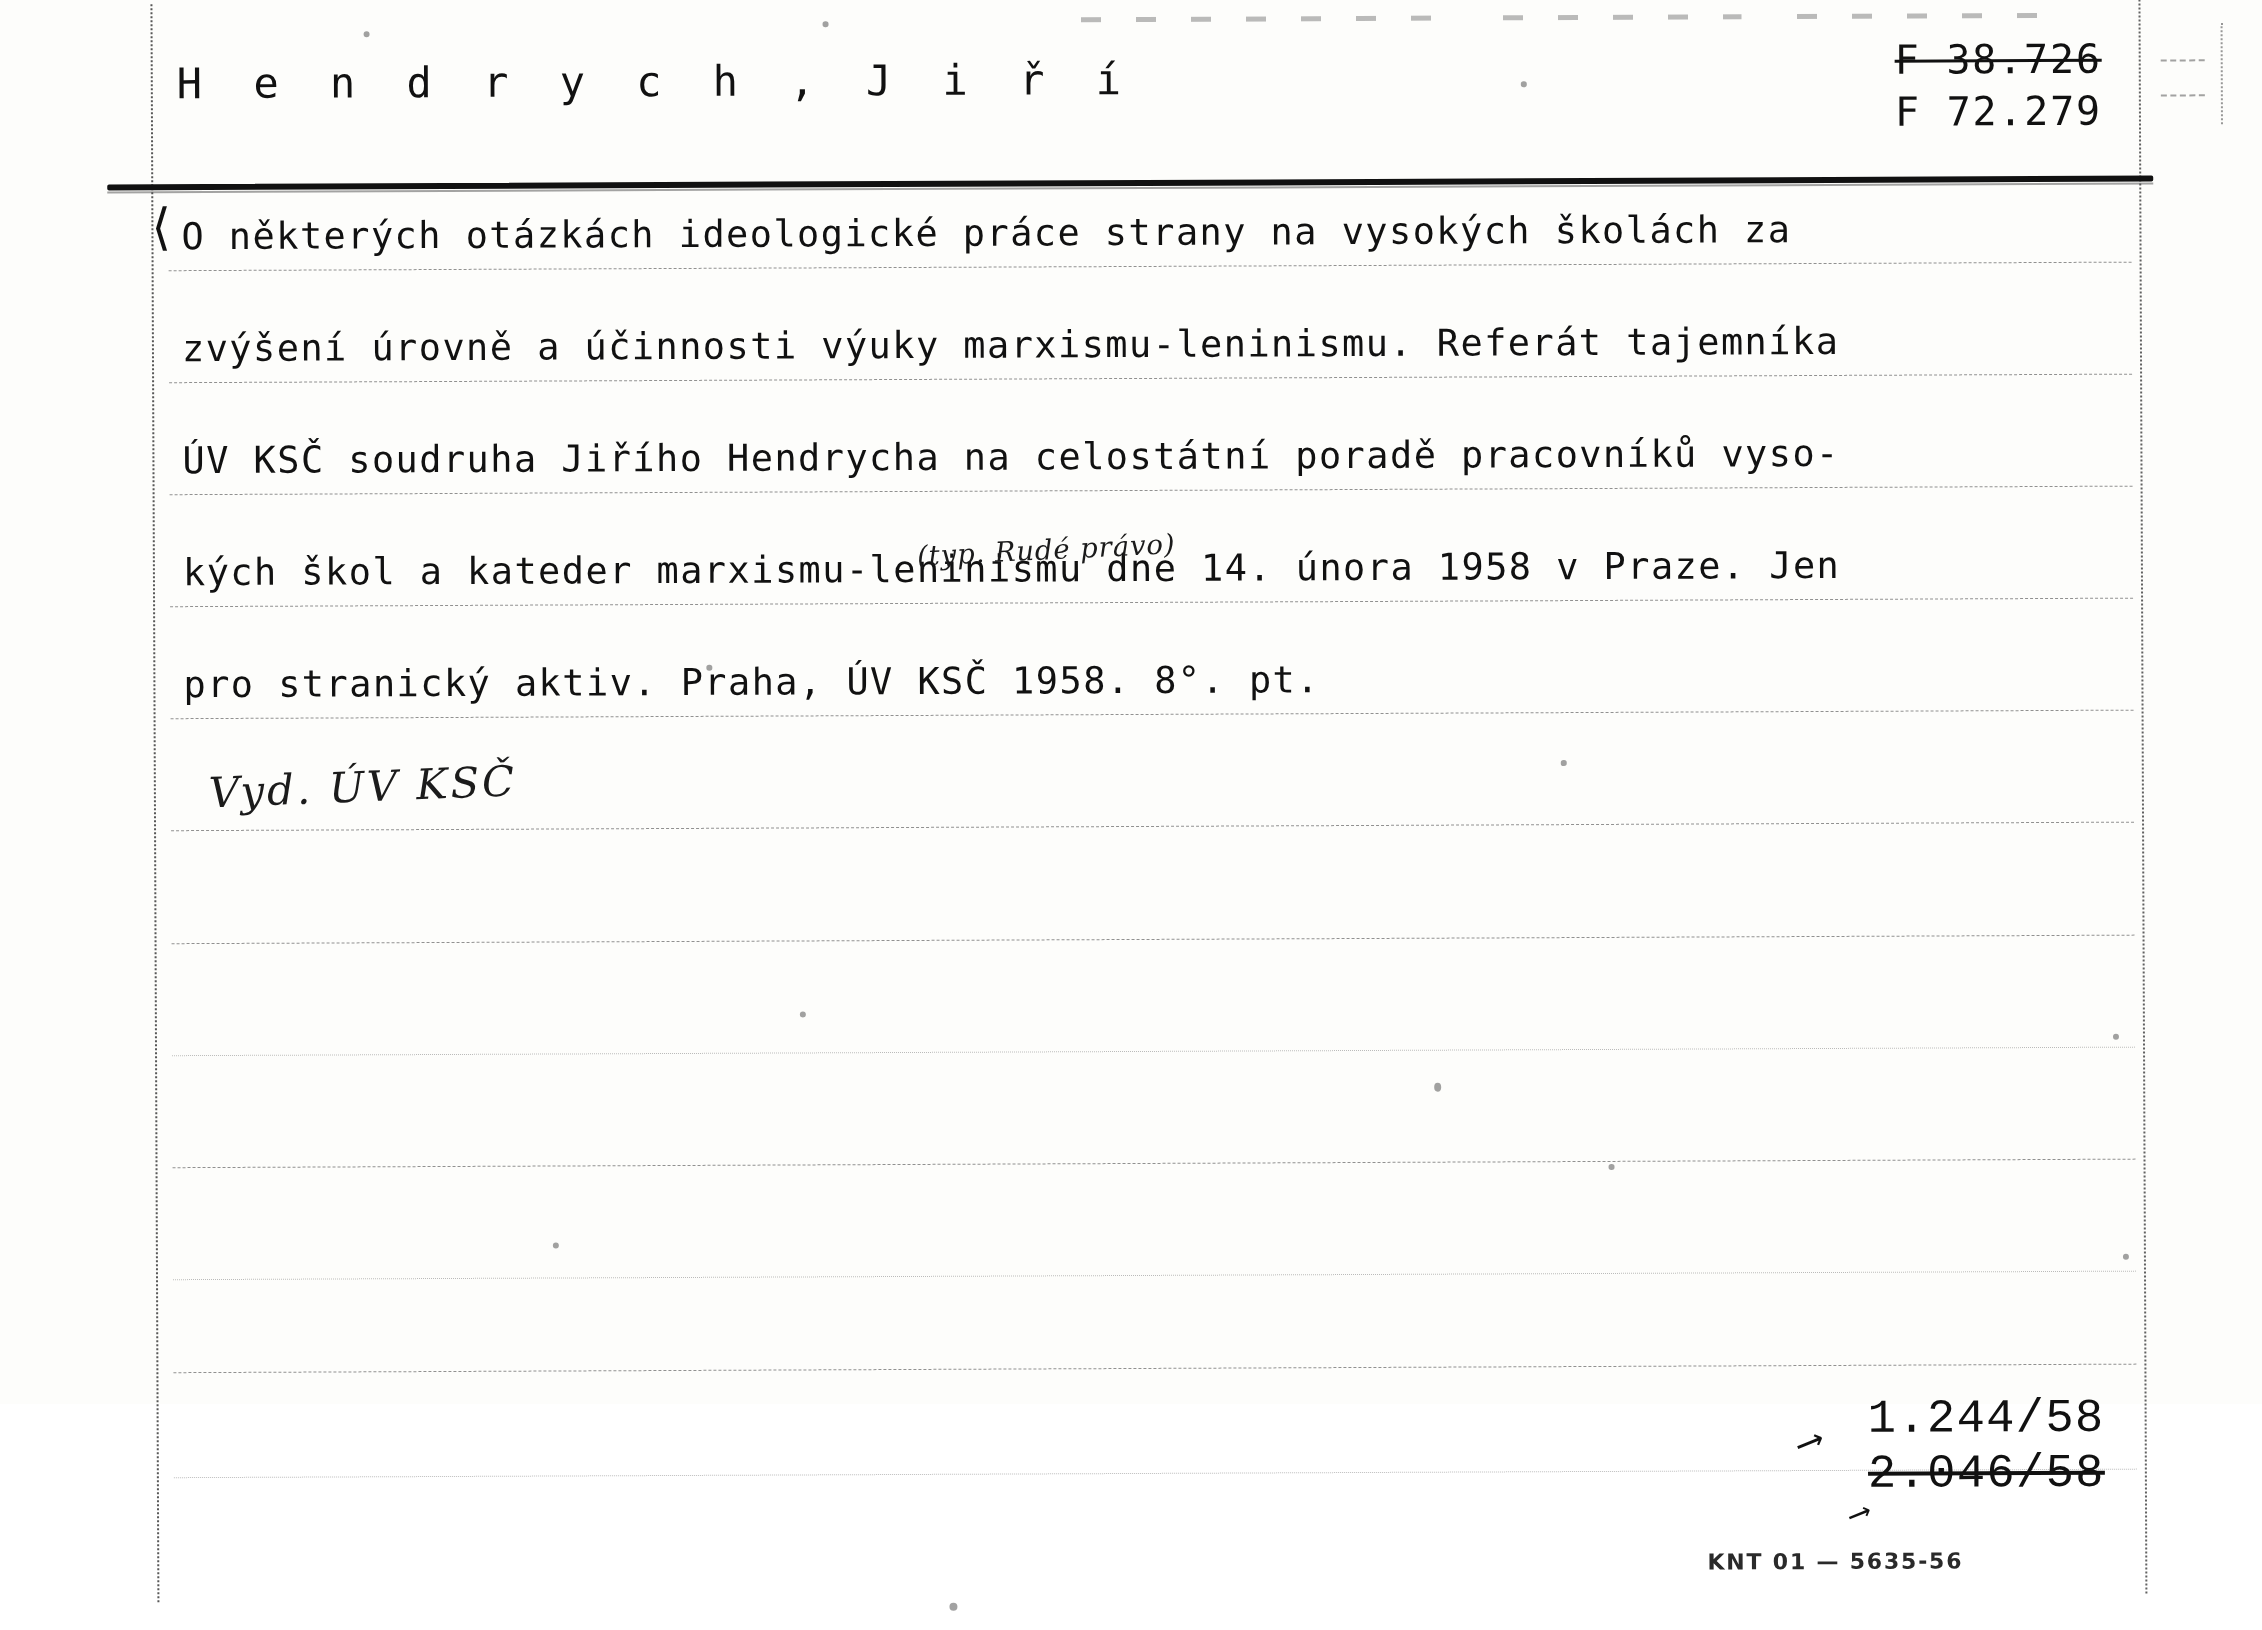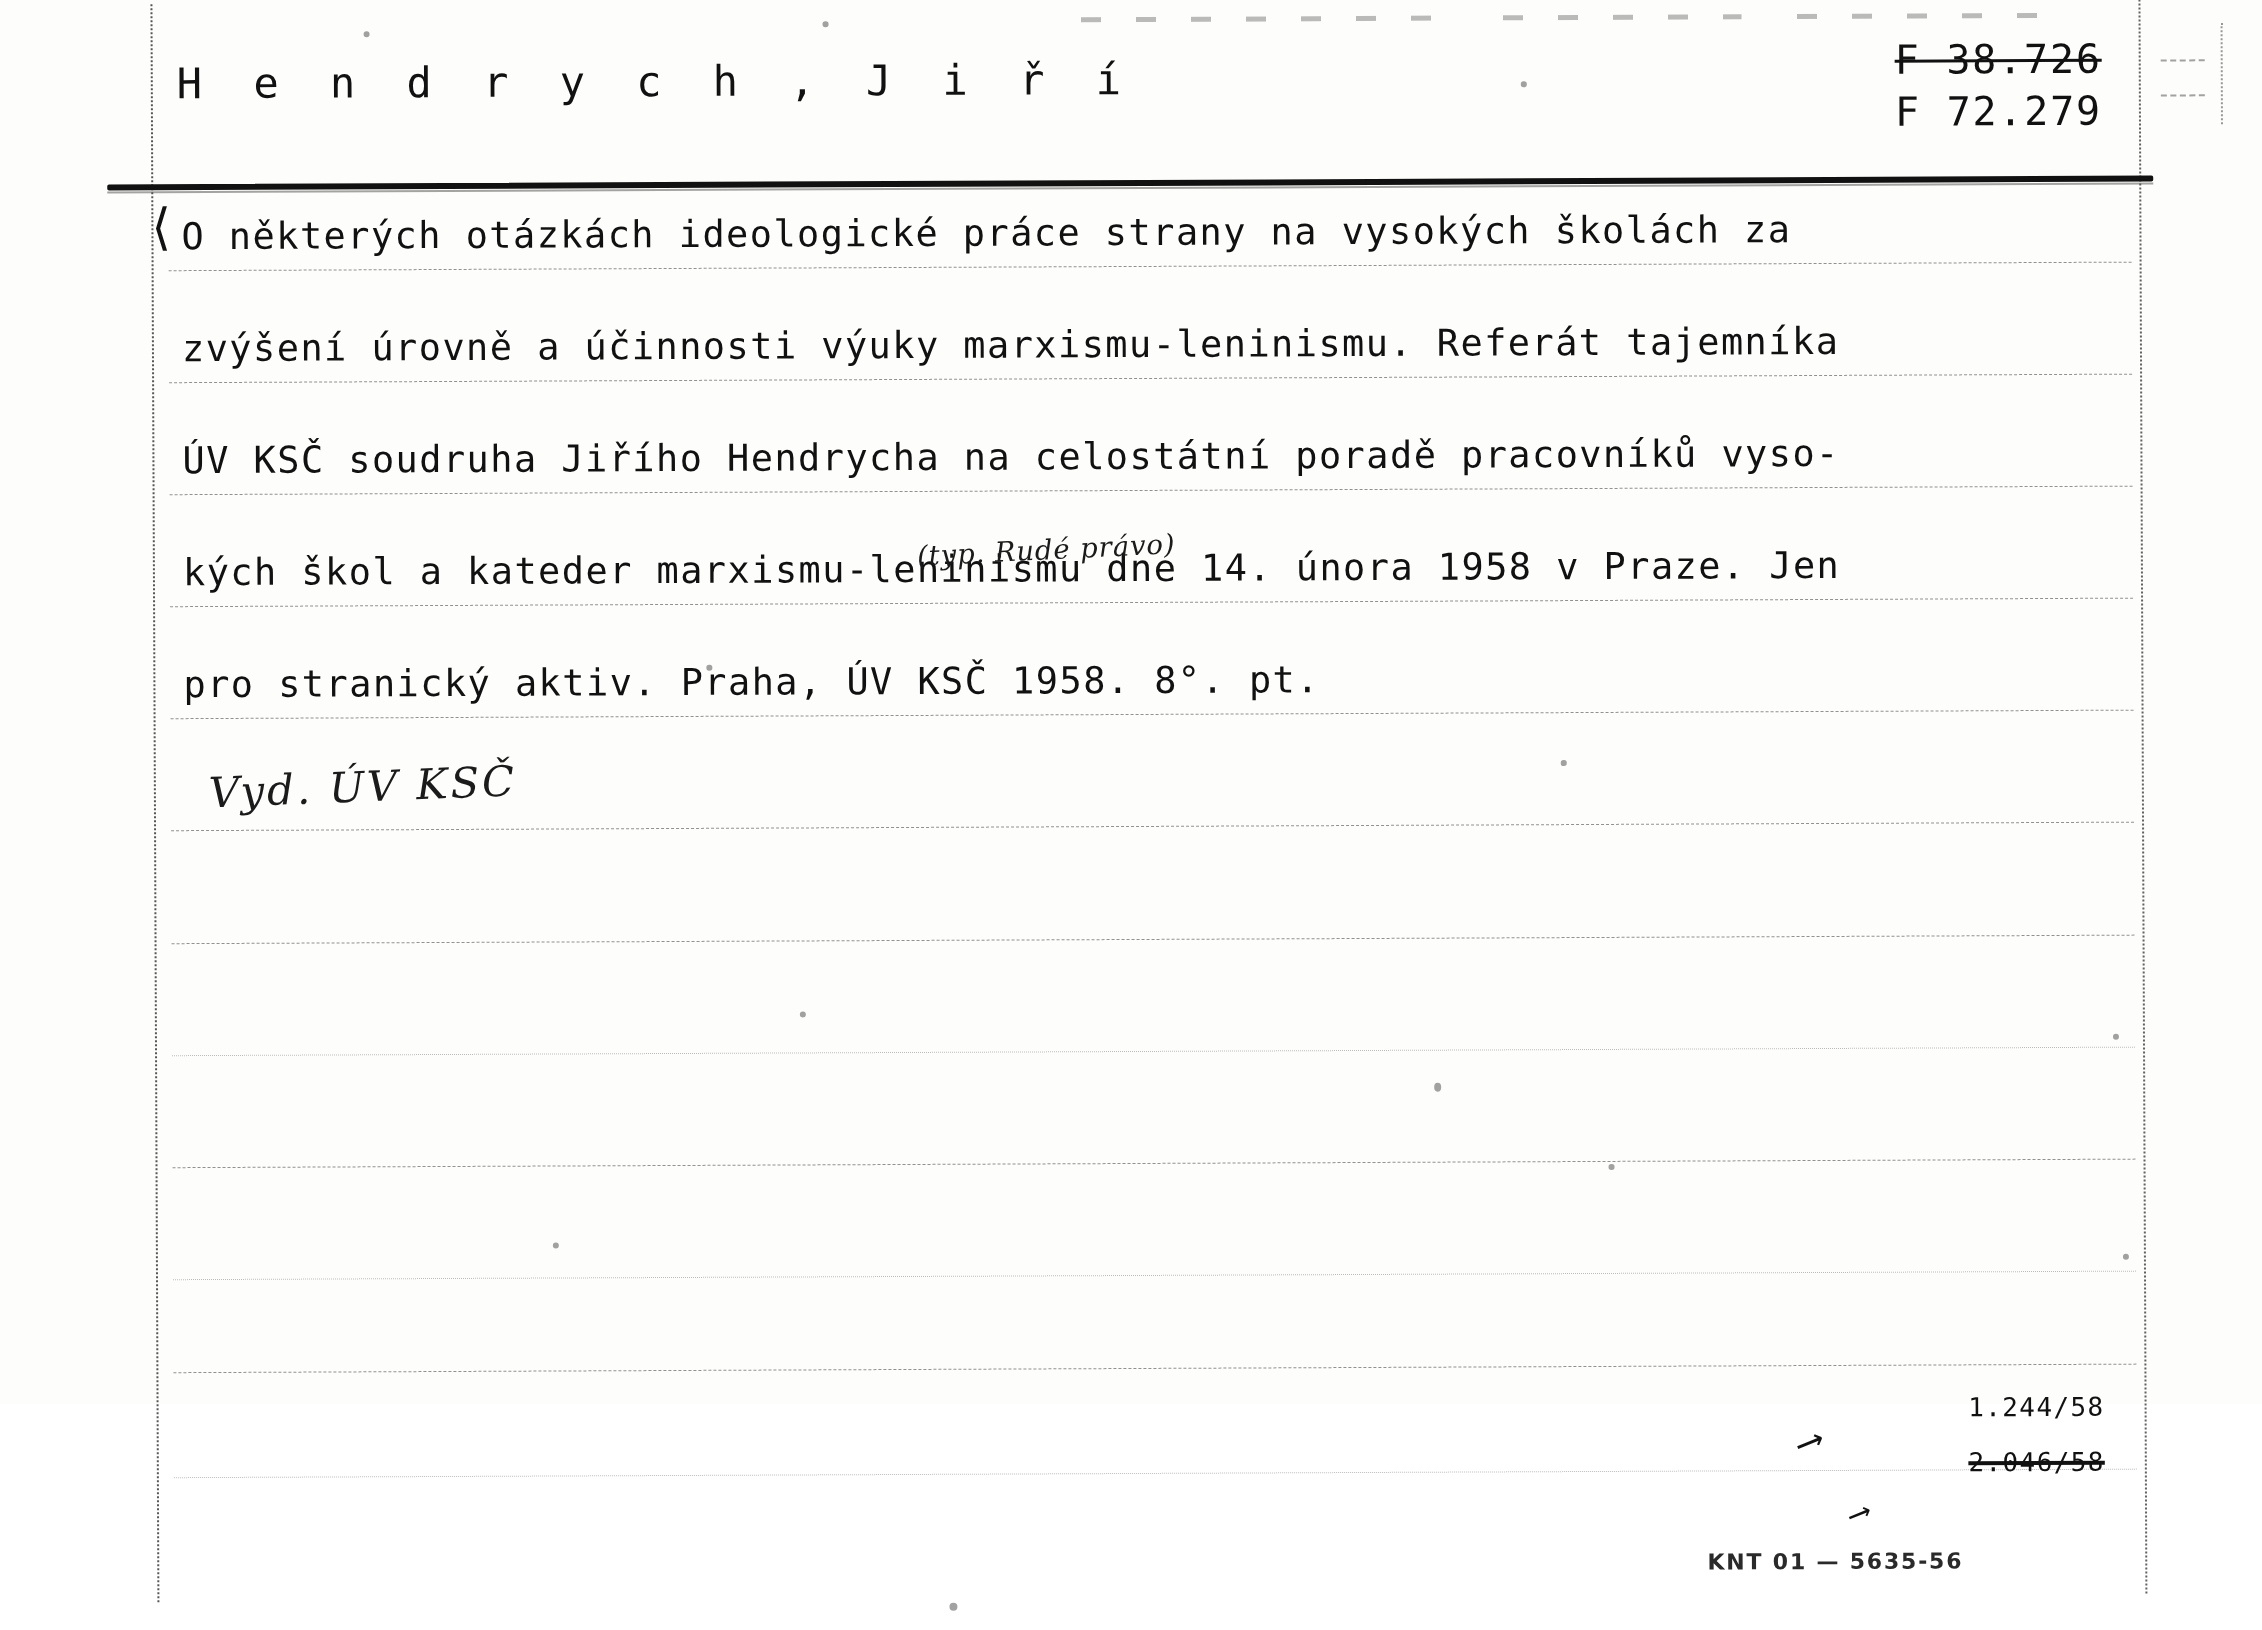--- a/index.html
+++ b/index.html
@@ -147,23 +147,24 @@
     font-size: 27.5px;
     letter-spacing: 0.9px;
     transform: rotate(-2.5deg);
   }
 
   
   .acc {
     position: absolute;
     right: 161px;
     text-align: right;
-    font-size: 26px;
+    font-size: 47px;
     letter-spacing: 1.4px;
     white-space: nowrap;
+    font-family: Liberation Mono, monospace;
   }
   .acc.first { top: 1396px; }
   .acc.second {
     top: 1451px;
     text-decoration: line-through;
     text-decoration-thickness: 3.7px;
   }
 
   .arrow {
     position: absolute;

